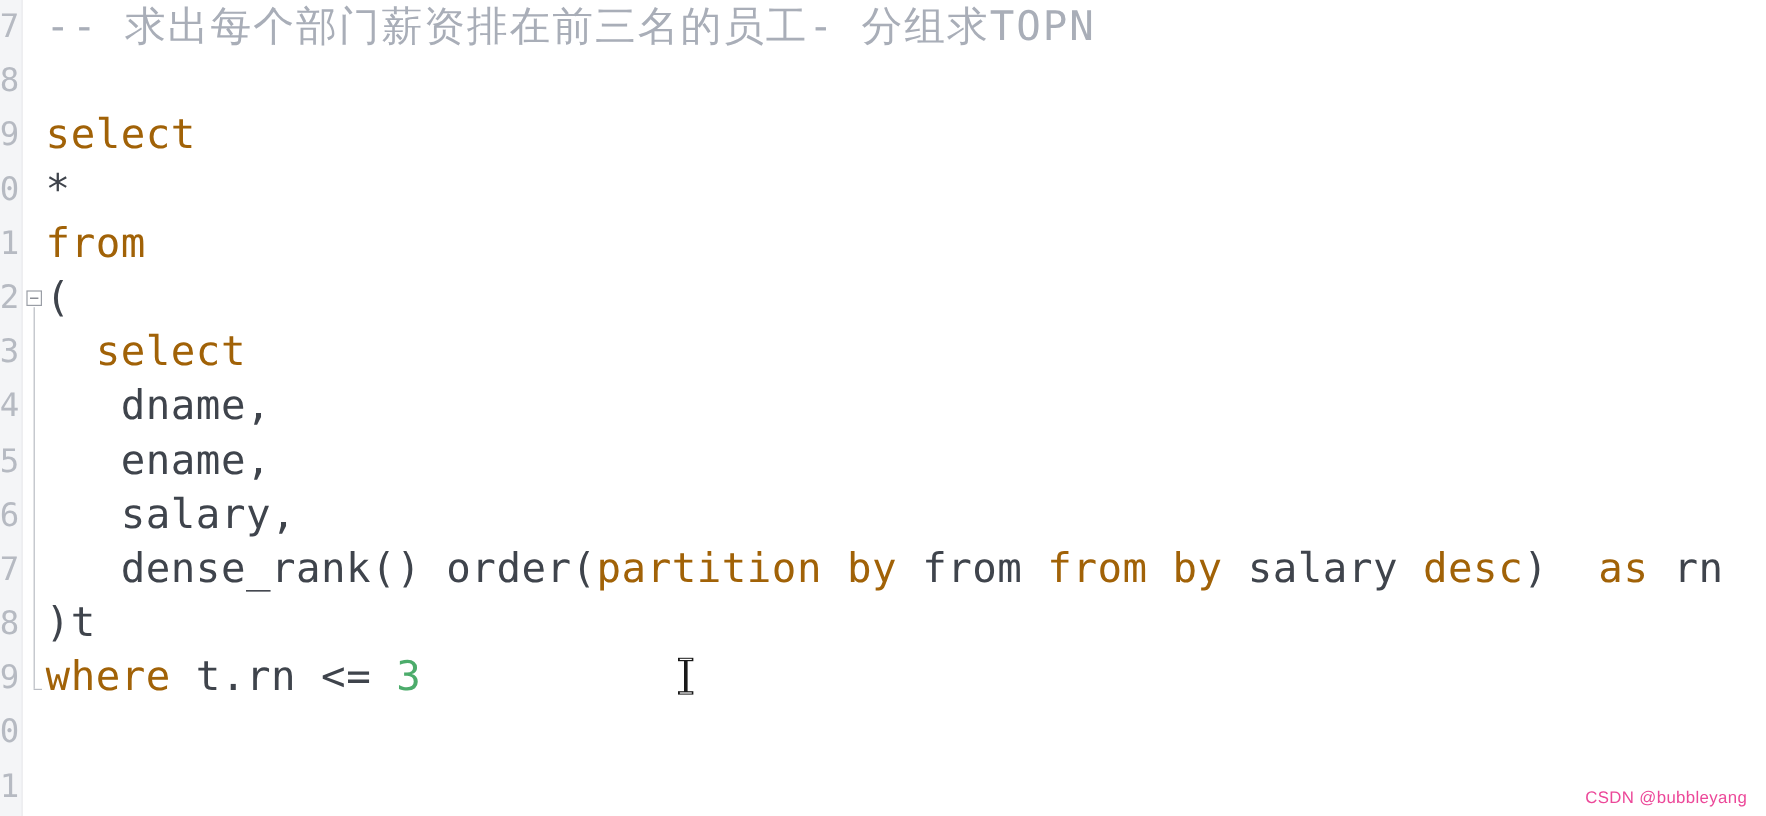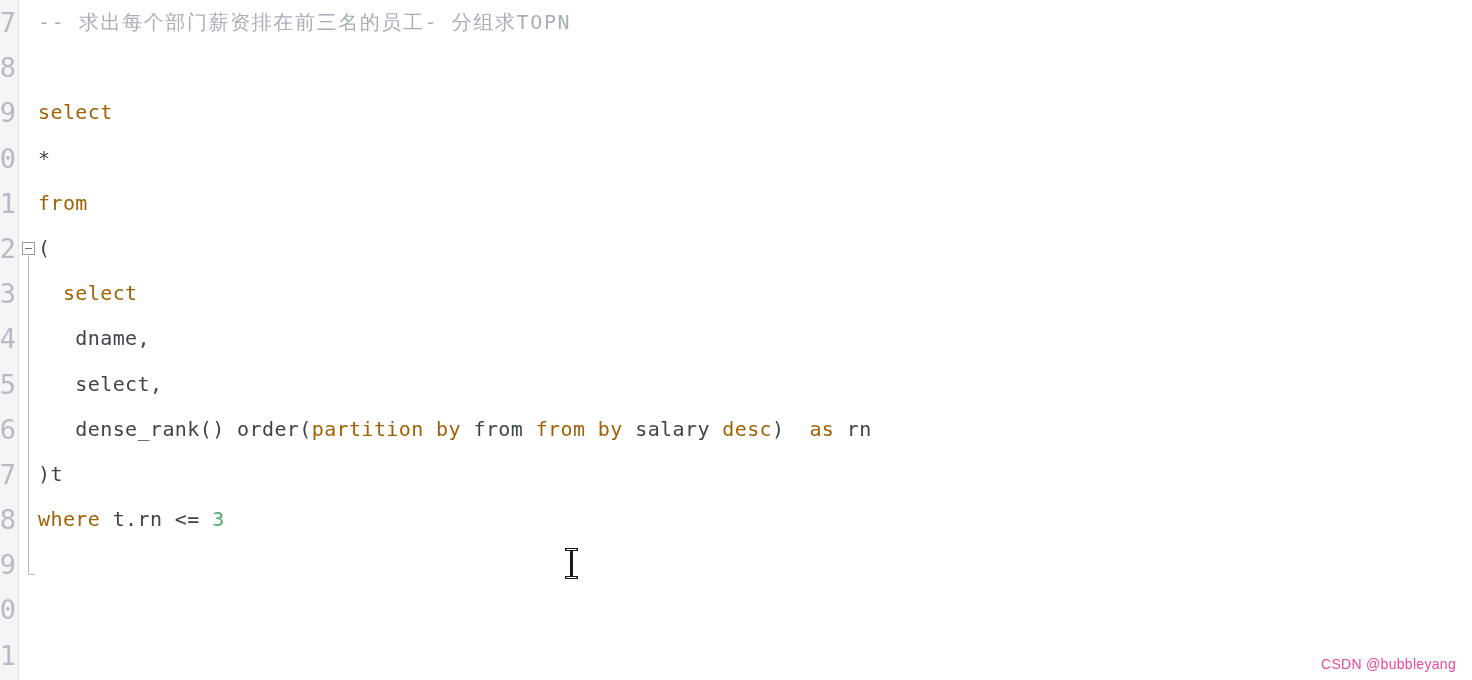--- a/index.html
+++ b/index.html
@@ -95,21 +95,21 @@
     left: 38px;
     top: 0;
     width: 1434px;
     height: 680px;
     overflow: hidden;
   }
   .code-line {
     height: 45.2px;
     line-height: 45.2px;
     font-family: "DejaVu Sans Mono", "Liberation Mono", monospace;
-    font-size: 20px;
+    font-size: 34px;
     color: #3f444c;
     white-space: pre;
     letter-spacing: 0.4px;
   }
   .kw   { color: #a16207; }
   .num  { color: #4cac6b; }
   .cmt  { color: #a9aeb8; letter-spacing: 1.6px; }
   .plain { color: #3f444c; }
 
   
@@ -195,21 +195,22 @@
 
   <div id="code">
       <div class="code-line"><span class="cmt">-- </span><span class="cmt">求出每个部门薪资排在前三名的员工- 分组求TOPN</span></div>
       <div class="code-line">&nbsp;</div>
       <div class="code-line"><span class="kw">select</span></div>
       <div class="code-line"><span class="plain">*</span></div>
       <div class="code-line"><span class="kw">from</span></div>
       <div class="code-line"><span class="plain">(</span></div>
       <div class="code-line"><span class="plain">  </span><span class="kw">select</span></div>
       <div class="code-line"><span class="plain">   dname,</span></div>
-      <div class="code-line"><span class="plain">   select,</span></div>
+      <div class="code-line"><span class="plain">   ename,</span></div>
+      <div class="code-line"><span class="plain">   salary,</span></div>
       <div class="code-line"><span class="plain">   dense_rank() order(</span><span class="kw">partition by</span><span class="plain"> from </span><span class="kw">from by</span><span class="plain"> salary </span><span class="kw">desc</span><span class="plain">)  </span><span class="kw">as</span><span class="plain"> rn</span></div>
       <div class="code-line"><span class="plain">)t</span></div>
       <div class="code-line"><span class="kw">where</span><span class="plain"> t.rn &lt;= </span><span class="num">3</span></div>
       <div class="code-line">&nbsp;</div>
     </div>
 
   <div id="mouse-cursor" style="left: 565px; top: 548px;">
     <svg width="13" height="31" viewBox="0 0 13 31" xmlns="http://www.w3.org/2000/svg">
       <rect x="0" y="0" width="13" height="3" fill="#1a1a1a"></rect>
       <rect x="0" y="28" width="13" height="3" fill="#1a1a1a"></rect>

